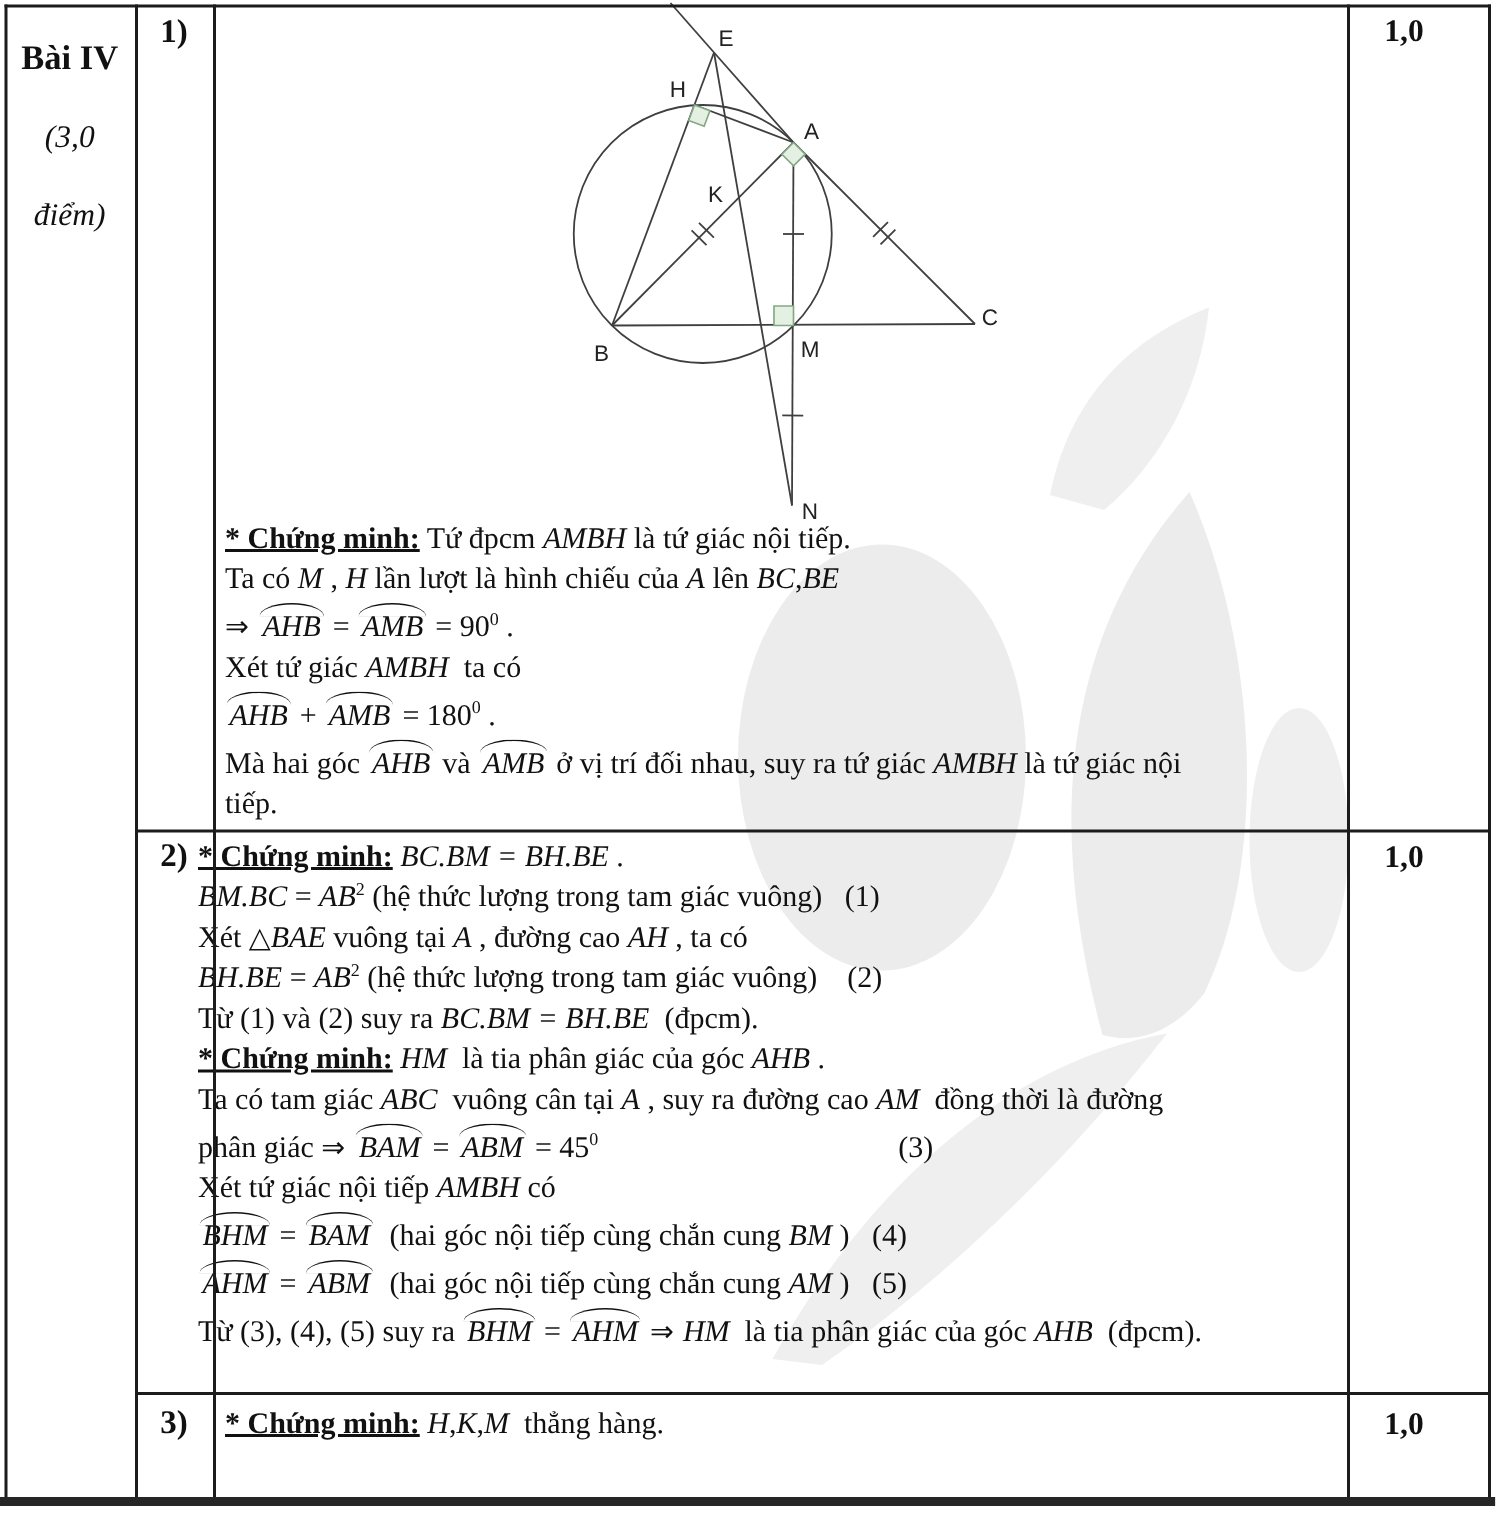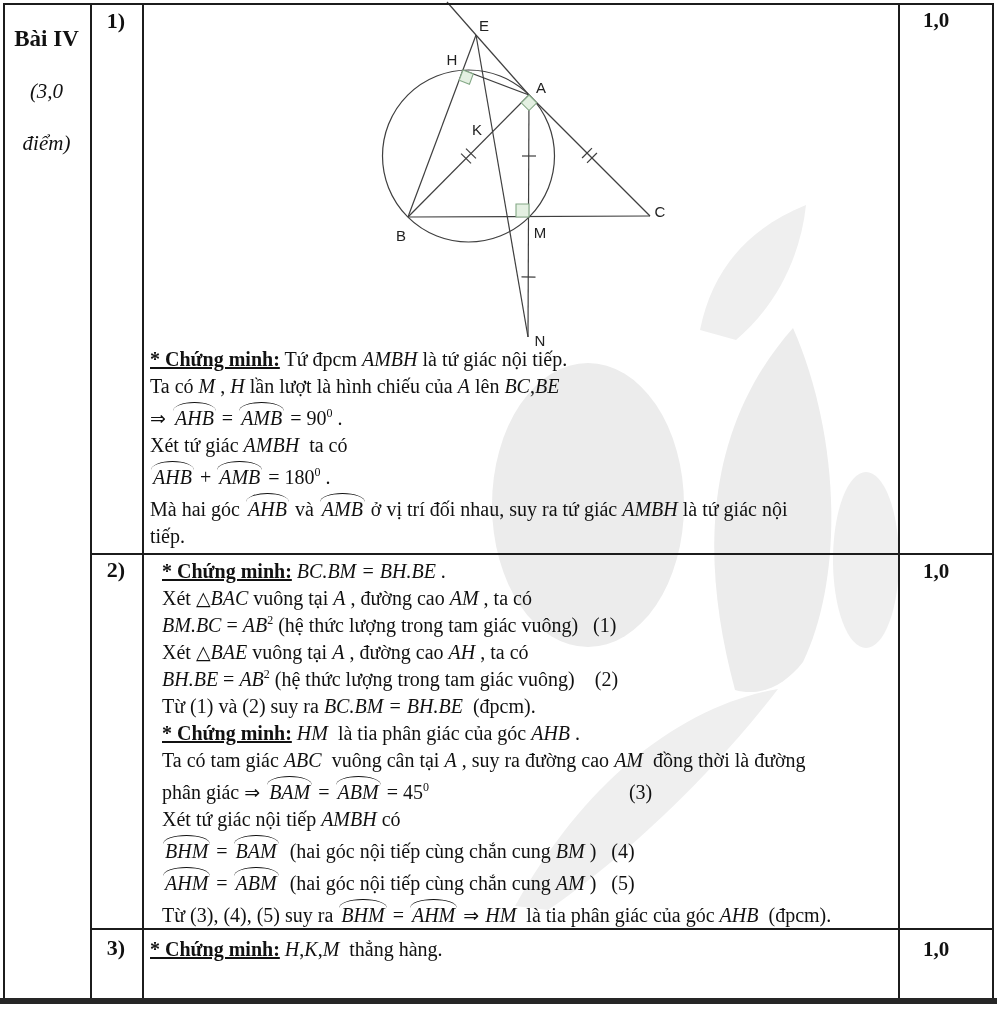--- a/index.html
+++ b/index.html
@@ -90,23 +90,22 @@
 
   <div class="cell pcell" style="left:150px;top:346px;">
       <div class="pline"><span class="seg-b">* Chứng minh:</span><span class="seg-n"> Tứ đpcm </span><span class="seg-i">AMBH</span><span class="seg-n"> là tứ giác nội tiếp.</span></div>
       <div class="pline"><span class="seg-n">Ta có </span><span class="seg-i">M</span><span class="seg-n"> , </span><span class="seg-i">H</span><span class="seg-n"> lần lượt là hình chiếu của </span><span class="seg-i">A</span><span class="seg-n"> lên </span><span class="seg-i">BC</span><span class="seg-n">,</span><span class="seg-i">BE</span></div>
       <div class="pline hatline"><span class="seg-sym">⇒ </span><span class="seg-hat">AHB</span><span class="seg-n"> = </span><span class="seg-hat">AMB</span><span class="seg-n"> = 90</span><span class="seg-sup">0</span><span class="seg-n"> .</span></div>
       <div class="pline"><span class="seg-n">Xét tứ giác </span><span class="seg-i">AMBH</span><span class="seg-n">&nbsp; ta có</span></div>
       <div class="pline hatline"><span class="seg-hat">AHB</span><span class="seg-n"> + </span><span class="seg-hat">AMB</span><span class="seg-n"> = 180</span><span class="seg-sup">0</span><span class="seg-n"> .</span></div>
       <div class="pline hatline"><span class="seg-n">Mà hai góc </span><span class="seg-hat">AHB</span><span class="seg-n"> và </span><span class="seg-hat">AMB</span><span class="seg-n"> ở vị trí đối nhau, suy ra tứ giác </span><span class="seg-i">AMBH</span><span class="seg-n"> là tứ giác nội</span></div>
       <div class="pline"><span class="seg-n">tiếp.</span></div>
     </div>
-  <div class="cell pcell" style="left:162px;top:558px;">
+  <div class="cell pcell" style="left:132px;top:558px;">
       <div class="pline"><span class="seg-b">* Chứng minh:</span><span class="seg-n"> </span><span class="seg-i">BC.BM = BH.BE</span><span class="seg-n"> .</span></div>
-      <div class="pline"><span class="seg-n">Xét </span><span class="seg-sym">△</span><span class="seg-i">BAC</span><span class="seg-n"> vuông tại </span><span class="seg-i">A</span><span class="seg-n"> , đường cao </span><span class="seg-i">AM</span><span class="seg-n"> , ta có</span></div>
       <div class="pline"><span class="seg-i">BM.BC</span><span class="seg-n"> = </span><span class="seg-i">AB</span><span class="seg-sup">2</span><span class="seg-n"> (hệ thức lượng trong tam giác vuông)&nbsp;&nbsp; (1)</span></div>
       <div class="pline"><span class="seg-n">Xét </span><span class="seg-sym">△</span><span class="seg-i">BAE</span><span class="seg-n"> vuông tại </span><span class="seg-i">A</span><span class="seg-n"> , đường cao </span><span class="seg-i">AH</span><span class="seg-n"> , ta có</span></div>
       <div class="pline"><span class="seg-i">BH.BE</span><span class="seg-n"> = </span><span class="seg-i">AB</span><span class="seg-sup">2</span><span class="seg-n"> (hệ thức lượng trong tam giác vuông)&nbsp;&nbsp;&nbsp; (2)</span></div>
       <div class="pline"><span class="seg-n">Từ (1) và (2) suy ra </span><span class="seg-i">BC.BM = BH.BE</span><span class="seg-n">&nbsp; (đpcm).</span></div>
       <div class="pline"><span class="seg-b">* Chứng minh:</span><span class="seg-n"> </span><span class="seg-i">HM</span><span class="seg-n">&nbsp; là tia phân giác của góc </span><span class="seg-i">AHB</span><span class="seg-n"> .</span></div>
       <div class="pline"><span class="seg-n">Ta có tam giác </span><span class="seg-i">ABC</span><span class="seg-n">&nbsp; vuông cân tại </span><span class="seg-i">A</span><span class="seg-n"> , suy ra đường cao </span><span class="seg-i">AM</span><span class="seg-n">&nbsp; đồng thời là đường</span></div>
       <div class="pline hatline"><span class="seg-n">phân giác </span><span class="seg-sym">⇒ </span><span class="seg-hat">BAM</span><span class="seg-n"> = </span><span class="seg-hat">ABM</span><span class="seg-n"> = 45</span><span class="seg-sup">0</span><span class="seg-sp" style="width: 200px;"></span><span class="seg-n">(3)</span></div>
       <div class="pline"><span class="seg-n">Xét tứ giác nội tiếp </span><span class="seg-i">AMBH</span><span class="seg-n"> có</span></div>
       <div class="pline hatline"><span class="seg-hat">BHM</span><span class="seg-n"> = </span><span class="seg-hat">BAM</span><span class="seg-n">&nbsp; (hai góc nội tiếp cùng chắn cung </span><span class="seg-i">BM</span><span class="seg-n"> )&nbsp;&nbsp; (4)</span></div>
       <div class="pline hatline"><span class="seg-hat">AHM</span><span class="seg-n"> = </span><span class="seg-hat">ABM</span><span class="seg-n">&nbsp; (hai góc nội tiếp cùng chắn cung </span><span class="seg-i">AM</span><span class="seg-n"> )&nbsp;&nbsp; (5)</span></div>

